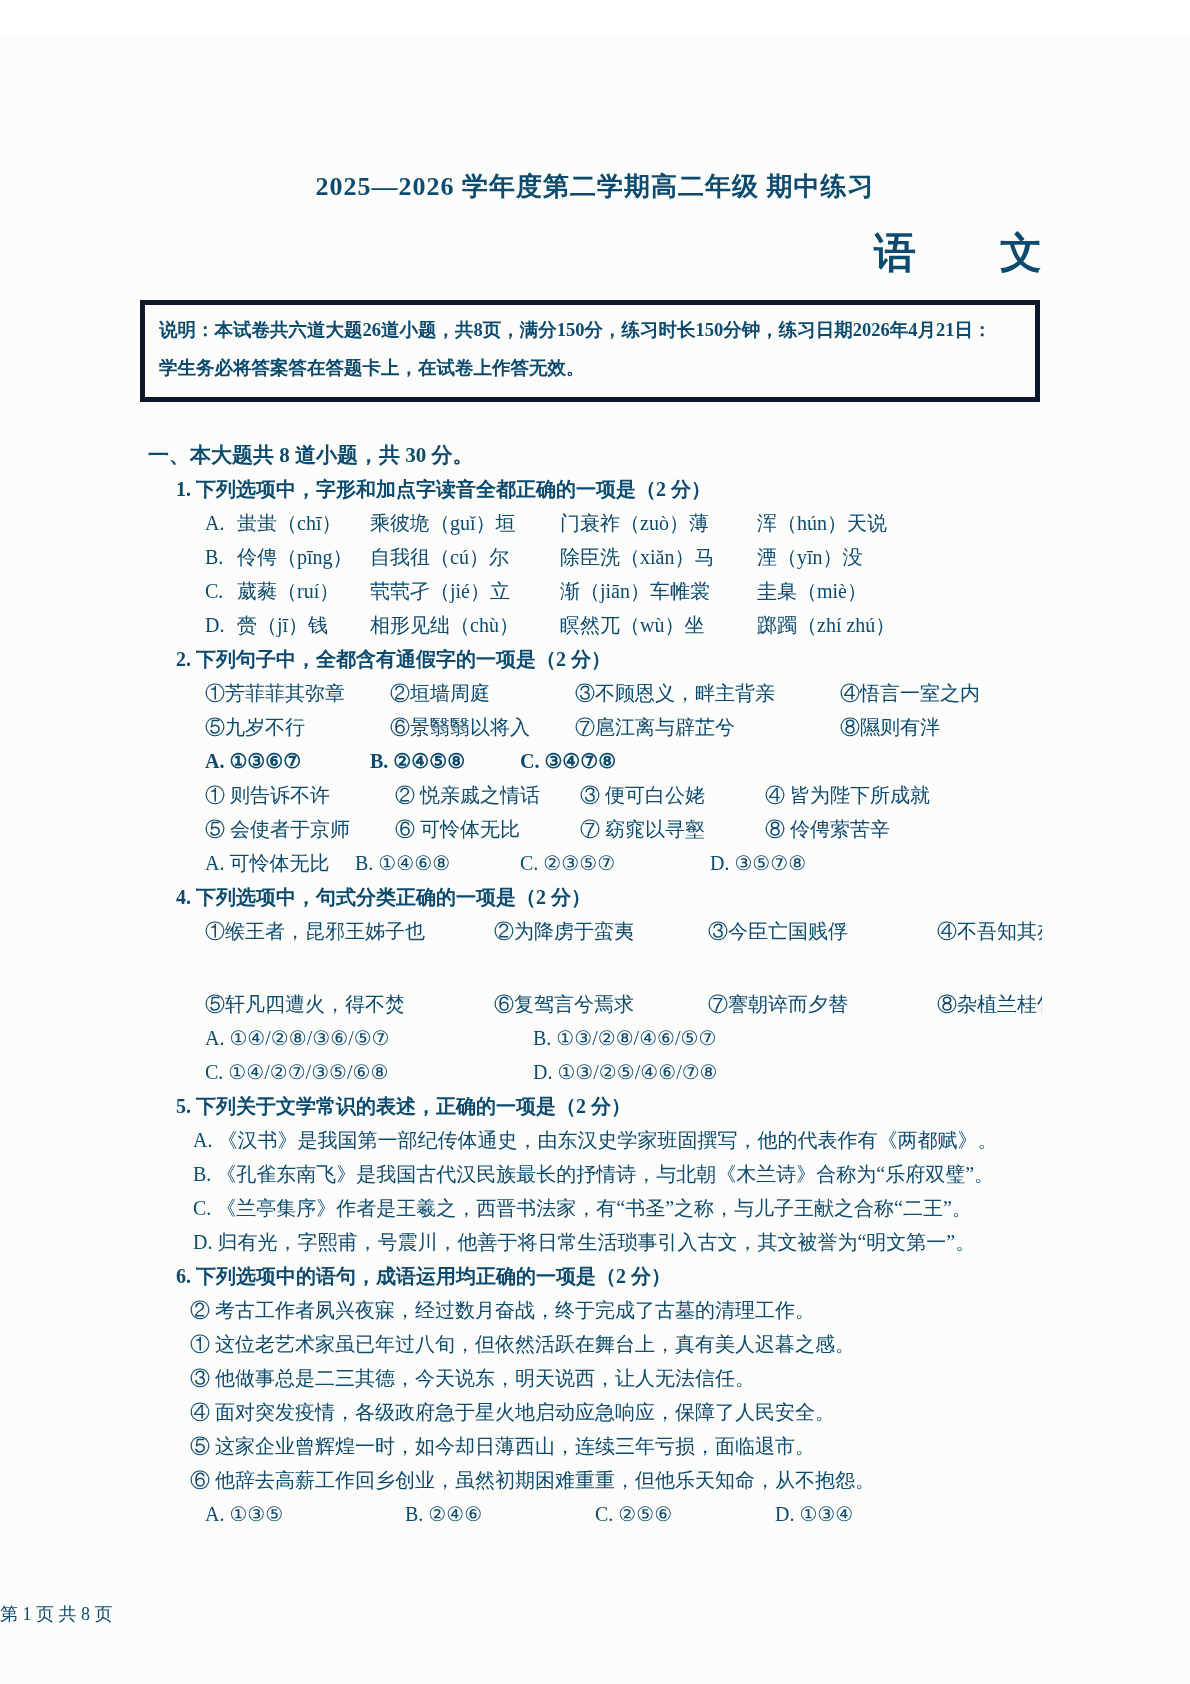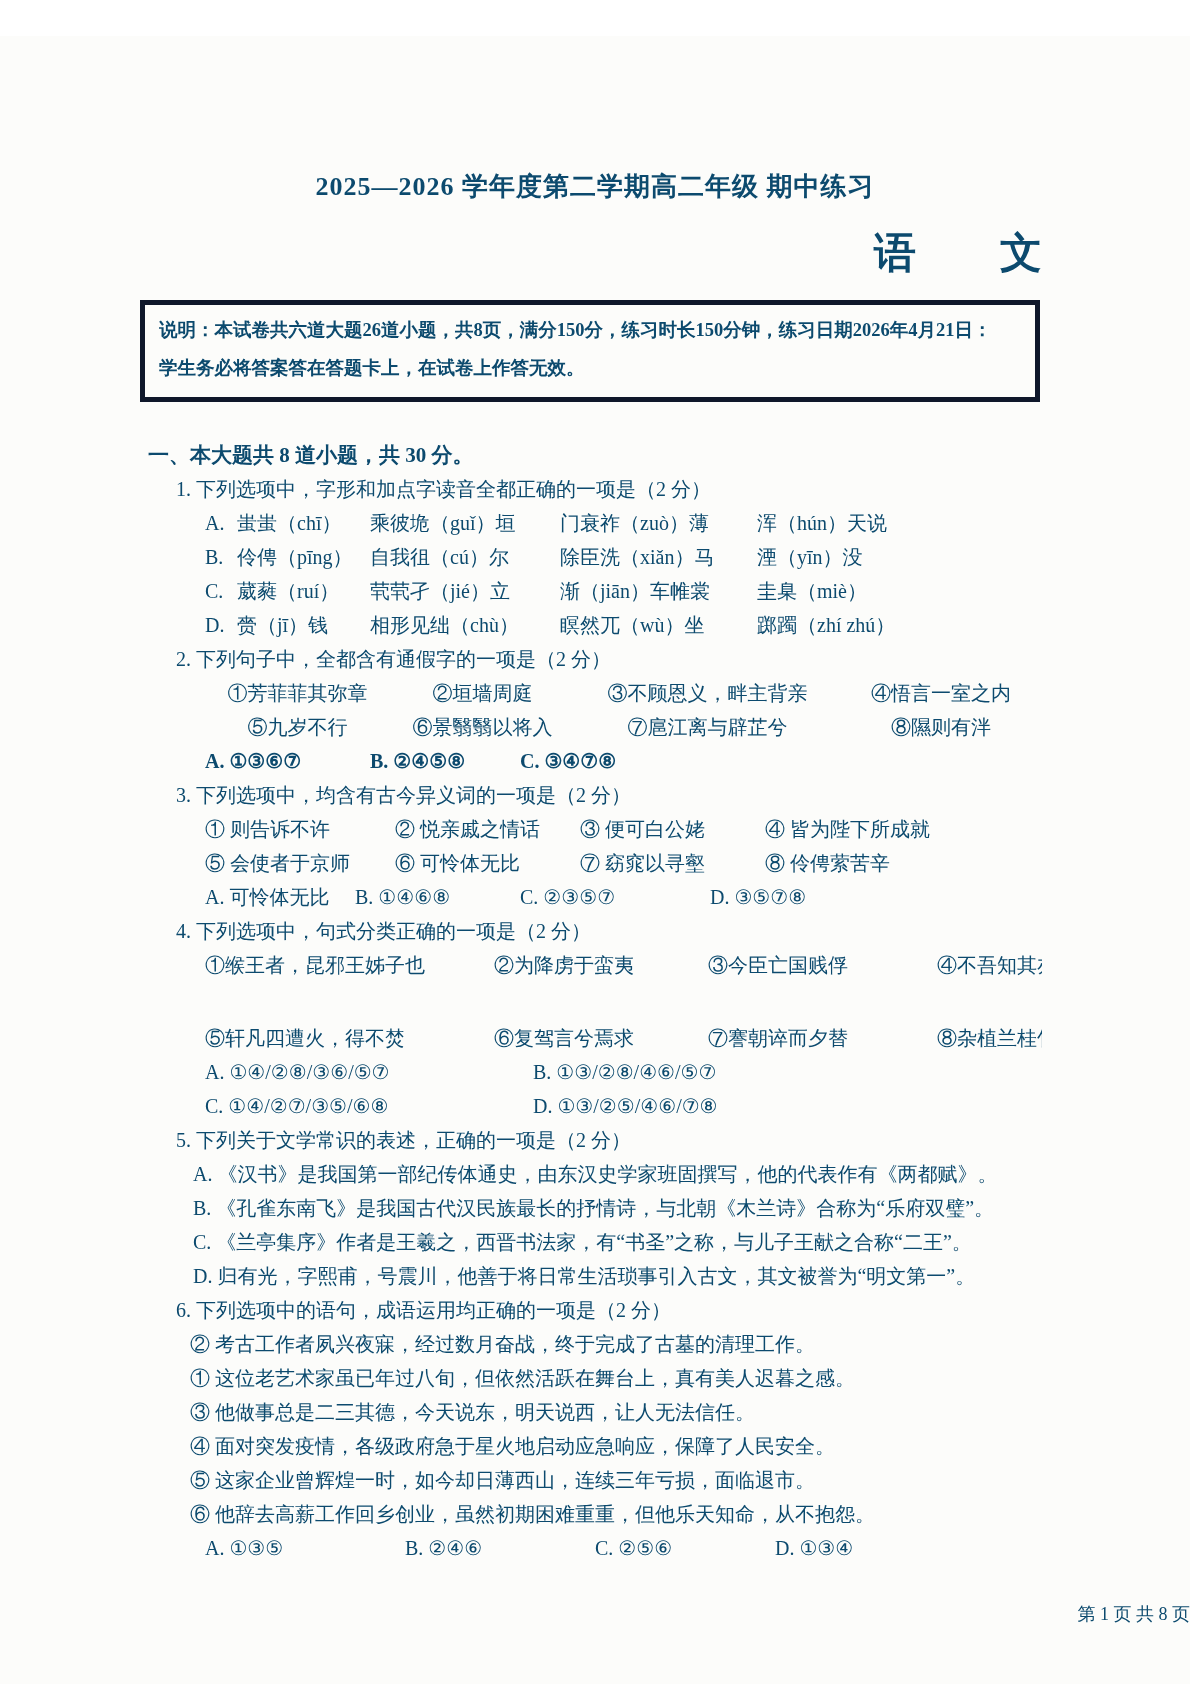--- a/index.html
+++ b/index.html
@@ -39,40 +39,40 @@
     white-space:nowrap; overflow:hidden;
   }
 
   .sec-head {
     margin-top:36px;
     font-size:21px; font-weight:bold;
     line-height:34px;
   }
 
   .line { font-size:20px; line-height:34px; white-space:nowrap; }
-  .ind1 { padding-left:28px; }  
+  .ind1 { padding-left:28px;font-weight:bold; }  
   .ind2 { padding-left:57px; }  
   .ind3 { padding-left:45px; }  
   .ind4 { padding-left:42px; }  
 
   .grid { display:grid; }
   .grid > span { font-size:20px; line-height:34px; white-space:nowrap; overflow:hidden; }
 
   .q1-grid  { grid-template-columns:32px 133px 190px 197px 1fr; }
-  .q2-items { grid-template-columns:185px 185px 265px 1fr;text-align:center; }
+  .q2-items { grid-template-columns:185px 185px 265px 1fr; }
   .q2-ans   { grid-template-columns:165px 150px 190px 1fr;font-weight:bold; }
   .q3-items { grid-template-columns:190px 185px 185px 1fr; }
   .q3-ans   { grid-template-columns:150px 165px 190px 1fr; }
   .q4-items { grid-template-columns:250px 175px 190px 1fr;gap:39px; }
   .q4-ans   { grid-template-columns:328px 1fr; }
   .q6-ans   { grid-template-columns:200px 190px 180px 1fr; }
 
   .page-footer {
     position:absolute; left:0; top:1561px;
-    width:100%; text-align:right;
+    width:100%; text-align:left;
     font-size:18px; line-height:34px;
   }
 </style>
 </head>
 <body>
 
 <div class="paper">
   <div class="content">
 
     <div class="exam-title">2025—2026 学年度第二学期高二年级 期中练习</div>
@@ -130,21 +130,20 @@
         <span>⑧隰则有泮</span>
       </div>
       <div class="grid q2-ans ind2">
         <span>A. ①③⑥⑦</span>
         <span>B. ②④⑤⑧</span>
         <span>C. ③④⑦⑧</span>
       </div>
     </div>
 
     <div>
-      <div class="line ind1">3. 下列选项中，均含有古今异义词的一项是（2 分）</div>
       <div class="grid q3-items ind2">
         <span>① 则告诉不许</span>
         <span>② 悦亲戚之情话</span>
         <span>③ 便可白公姥</span>
         <span>④ 皆为陛下所成就</span>
         <span>⑤ 会使者于京师</span>
         <span>⑥ 可怜体无比</span>
         <span>⑦ 窈窕以寻壑</span>
         <span>⑧ 伶俜萦苦辛</span>
       </div>

